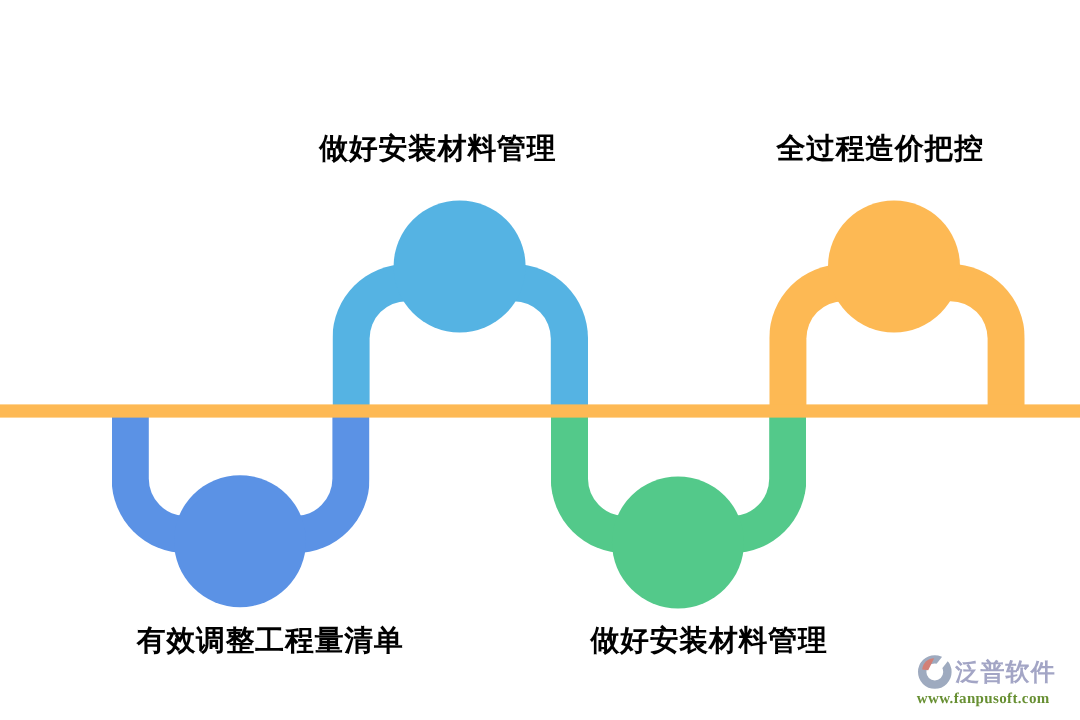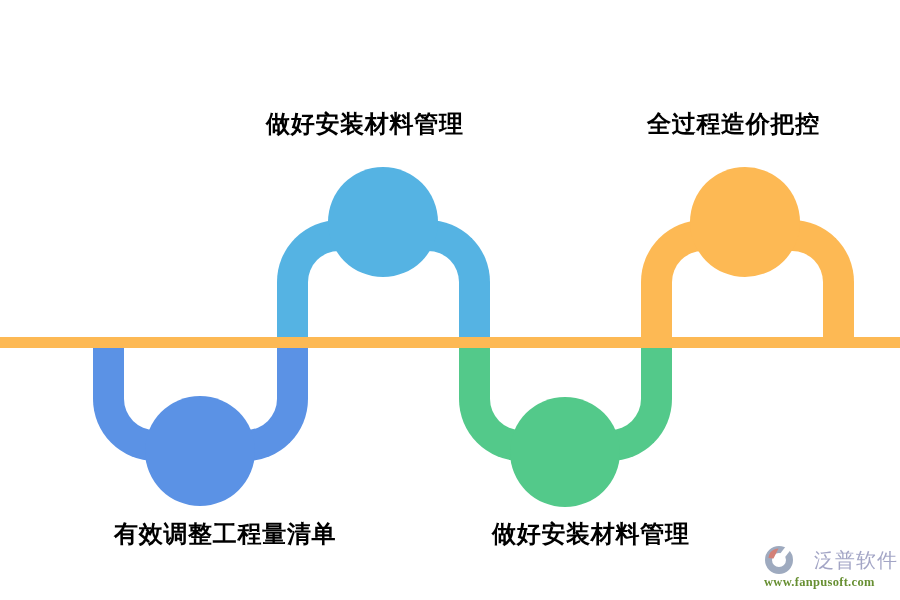--- a/index.html
+++ b/index.html
@@ -43,22 +43,22 @@
   #label-top-left     { left:266px; top:110px; }
   #label-top-right    { left:647px; top:110px; }
   #label-bottom-left  { left:114px; top:520px; }
   #label-bottom-center{ left:492px; top:520px; }
 
   
   .watermark { position:absolute; right:10px; bottom:10px; z-index:7; width:126px; opacity:0.85; }
   .wm-row { display:flex; align-items:center; }
   .wm-logo { width:30px; height:30px; flex:0 0 auto; }
   .wm-brand {
-    font-weight:normal; font-size:20px; color:#9396BC; letter-spacing:1px;
-    line-height:1; margin-left:20px; white-space:nowrap;text-align:center;
+    font-weight:bold; font-size:20px; color:#9396BC; letter-spacing:1px;
+    line-height:1; margin-left:2px; white-space:nowrap;text-align:center;
   }
   .wm-url {
     font-family:"Liberation Serif", serif; font-weight:bold; font-size:12.5px;
     color:#4d7c0f; letter-spacing:0.3px; white-space:nowrap; margin-top:0px;
   }
 </style>
 </head>
 <body>
 
 <div class="canvas">

